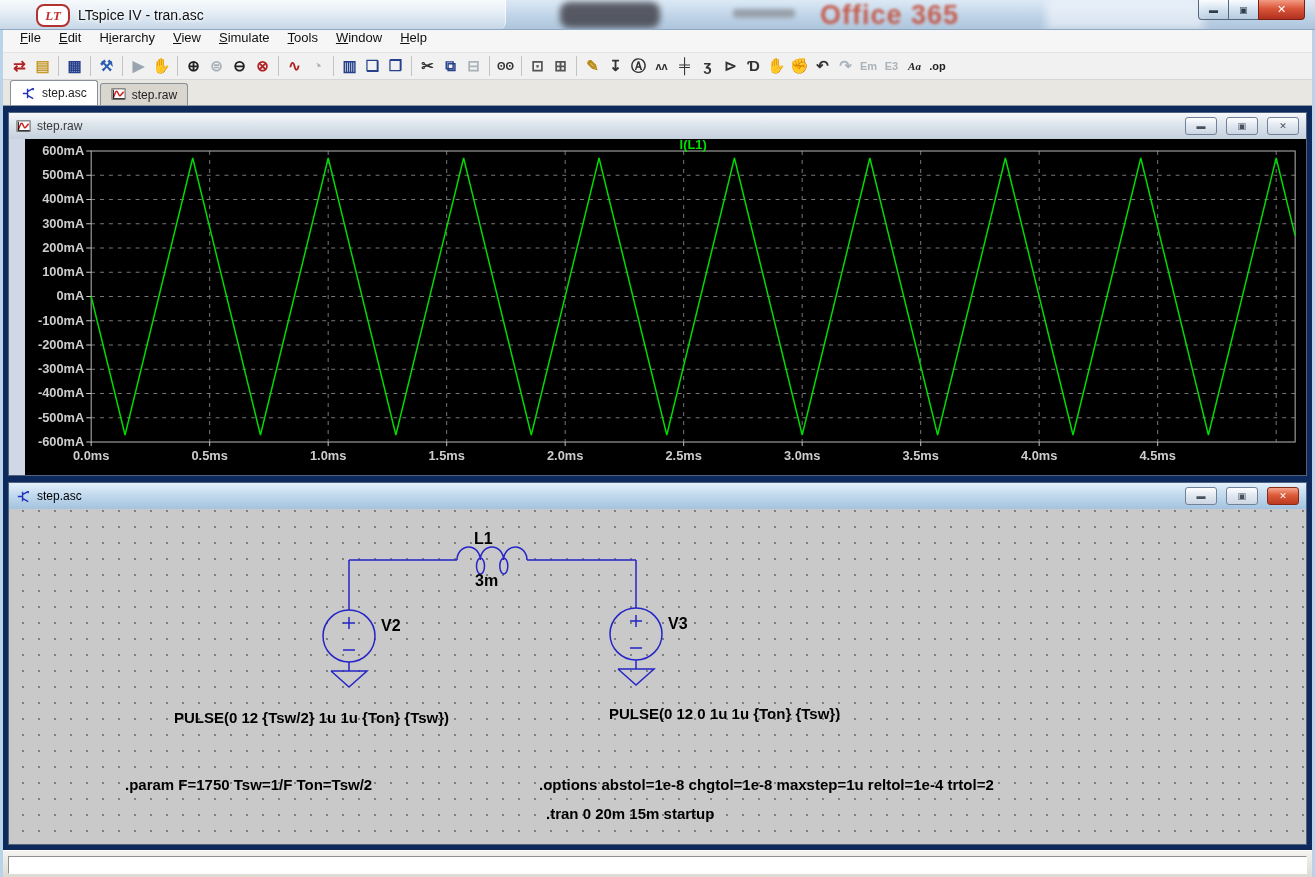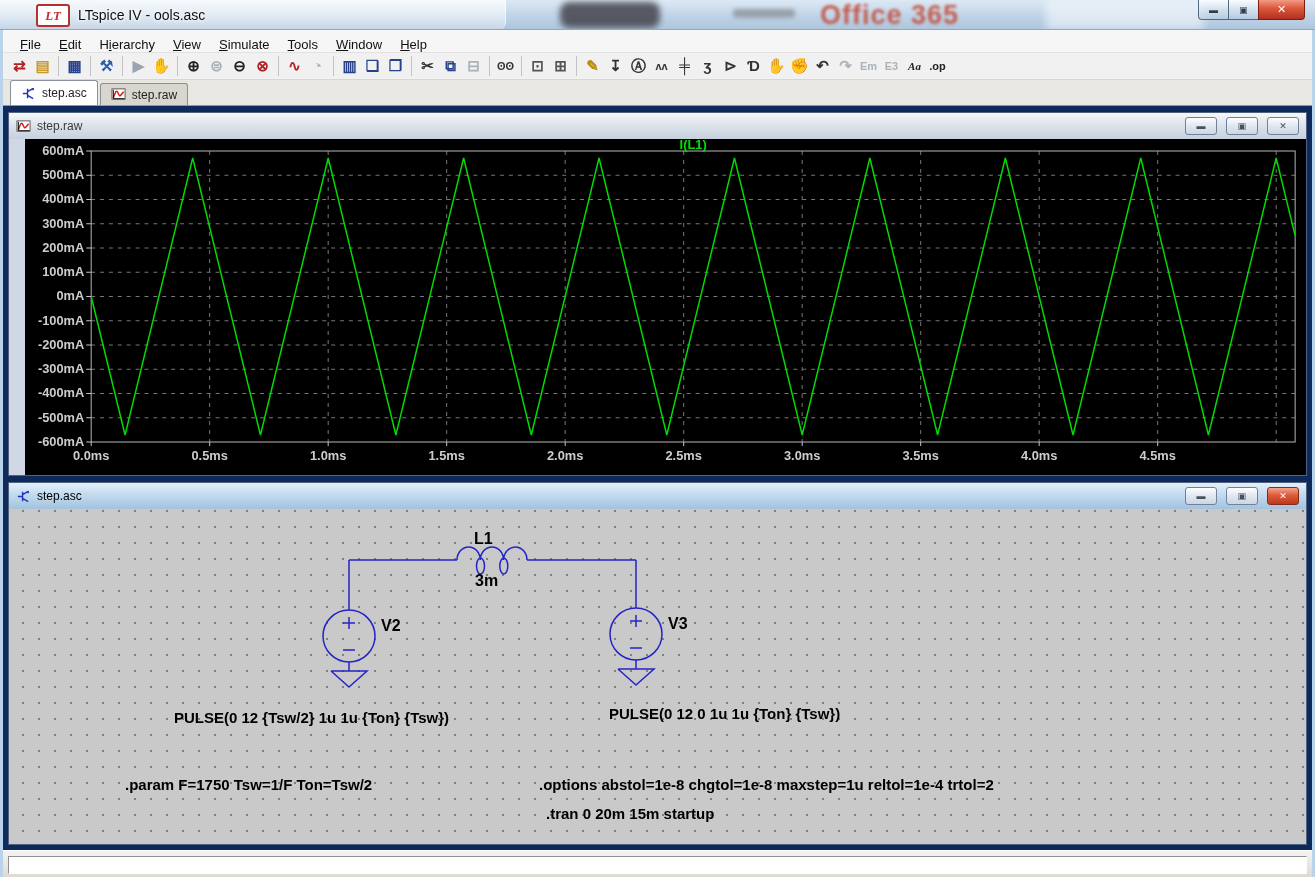--- a/index.html
+++ b/index.html
@@ -15,36 +15,36 @@
     border-right:1px solid rgba(255,255,255,.6);border-radius:0 0 8px 0;}
   .blur-blob{position:absolute;left:560px;top:2px;width:100px;height:26px;border-radius:9px;
     background:#43434c;filter:blur(3px);opacity:.85;}
   .blur-smudge{position:absolute;left:733px;top:9px;width:62px;height:9px;border-radius:4px;
     background:#98a1ab;filter:blur(2px);}
   #office-text{position:absolute;left:820px;top:0px;font-size:27px;font-weight:bold;
     color:#c4503e;filter:blur(1.6px);letter-spacing:1px;opacity:.9;}
   .blur-pale{position:absolute;left:1046px;top:0;width:158px;height:30px;
     background:rgba(250,252,255,.55);filter:blur(4px);}
   #logo{position:absolute;left:36px;top:4px;width:30px;height:19px;background:#fff;
-    border:2px solid #b23230;border-radius:3px;color:#c03030;
+    border:2px solid #b23230;border-radius:8px;color:#c03030;
     font:italic bold 13px "Liberation Serif",serif;display:flex;align-items:center;justify-content:center;}
   #title-text{position:absolute;left:78px;top:7px;font-size:14px;color:#101010;
     text-shadow:0 0 4px #fff,0 0 4px #fff;}
   #caption-buttons{position:absolute;top:0;right:10px;display:flex;}
   .cap-btn{height:19px;border:1px solid #55687c;border-top:none;display:flex;align-items:center;
     justify-content:center;font-size:9px;color:#2e3b48;
     background:linear-gradient(rgba(255,255,255,.85),rgba(219,231,243,.6) 45%,rgba(178,199,219,.55));}
   .cap-btn.min{width:29px;border-radius:0 0 0 4px;}
   .cap-btn.max{width:29px;border-left:none;border-right:none;}
   .cap-btn.close{width:45px;border-radius:0 0 4px 0;color:#fff;font-size:11px;
     background:linear-gradient(#f29b85,#da5639 45%,#b03020);border-color:#7c1f10;}
 
   
   #menubar{position:absolute;left:3px;top:30px;width:1309px;height:22px;background:#f6f6f6;
-    display:flex;align-items:flex-end;padding-left:8px;box-sizing:border-box;}
+    display:flex;align-items:flex-start;padding-left:8px;box-sizing:border-box;}
   .menu-item{padding:0 9px;font-size:13px;color:#101010;}
   #toolbar{position:absolute;left:3px;top:52px;width:1309px;height:28px;background:#f1f1f1;
     display:flex;align-items:center;padding-left:5px;box-sizing:border-box;
     border-top:1px solid #e2e2e2;border-bottom:1px solid #d6d6d6;}
   .tb-icon{width:23px;height:22px;display:flex;align-items:center;justify-content:center;
     font-size:15px;font-weight:bold;line-height:22px;}
   .tb-icon.small{font-size:11px;letter-spacing:0;}
   .tb-sep{width:1px;height:20px;background:#c3c3c3;margin:0 4px;}
   #tabbar{position:absolute;left:3px;top:80px;width:1309px;height:26px;background:#e9e7e2;
     border-bottom:1px solid #8d97a3;box-sizing:border-box;display:flex;align-items:flex-end;padding-left:7px;}
@@ -92,21 +92,21 @@
 </head>
 <body>
 
 <div id="titlebar">
   <div id="title-sheen"></div>
   <div class="blur-blob"></div>
   <div class="blur-smudge"></div>
   <div id="office-text">Office 365</div>
   <div class="blur-pale"></div>
   <div id="logo">LT</div>
-  <div id="title-text">LTspice IV - ools.asc</div>
+  <div id="title-text">LTspice IV - tran.asc</div>
   <div id="caption-buttons">
     <div class="cap-btn min">▬</div>
     <div class="cap-btn max">▣</div>
     <div class="cap-btn close">✕</div>
   </div>
 </div>
 
 <div id="menubar">
     <span class="menu-item"><u>F</u>ile</span>
     <span class="menu-item"><u>E</u>dit</span>

